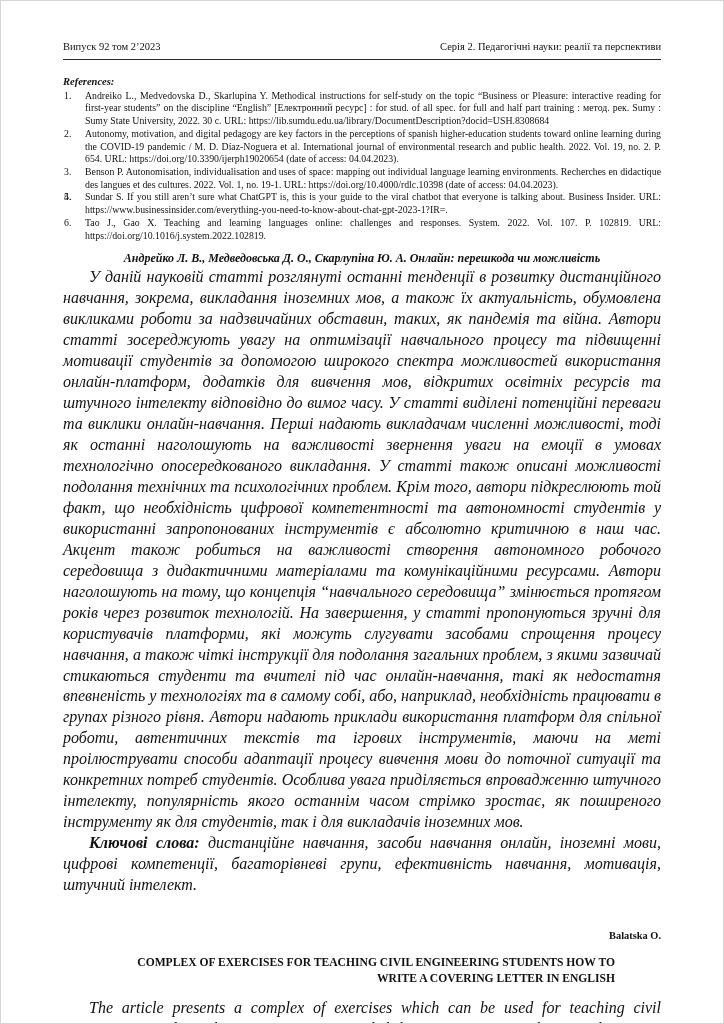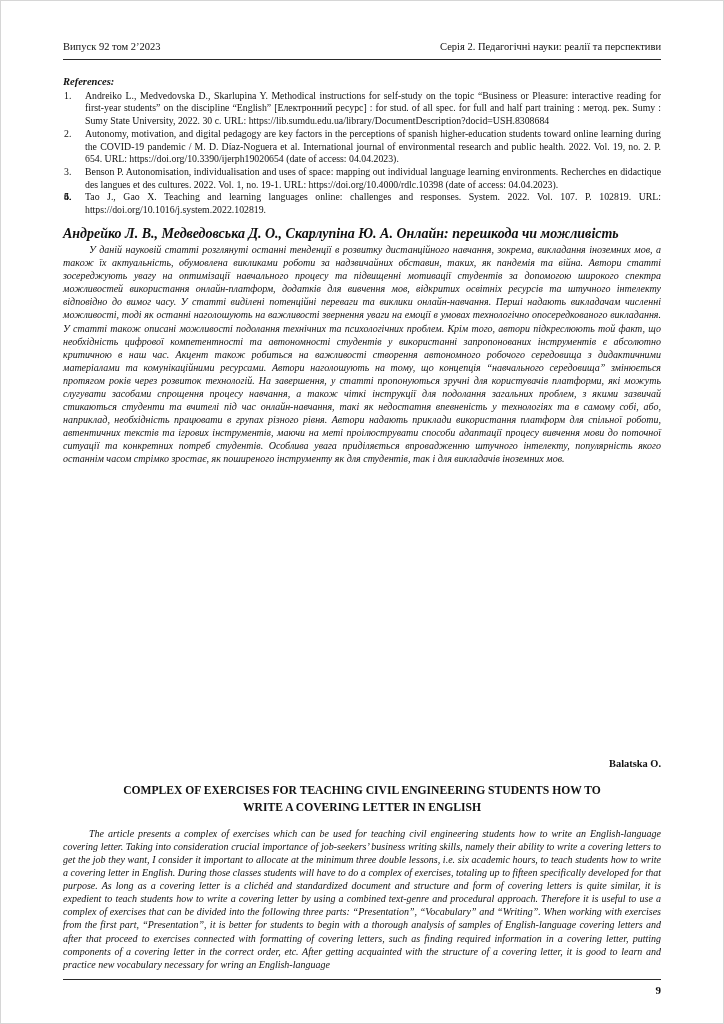--- a/index.html
+++ b/index.html
@@ -37,29 +37,29 @@
     margin: 0;
     padding: 0;
     font-size: 9.8px;
     line-height: 1.3;
   }
   .ref-item { position: relative; padding-left: 22px; text-align: justify; }
   .ref-num { position: absolute; left: 1px; }
 
   .authors-heading {
     margin: 9px 0 1px 0;
-    text-align: left;
+    text-align: center;
     font-weight: bold;
     font-style: italic;
-    font-size: 14px;
+    font-size: 12px;
   }
   .abstract-text, .keywords, .abstract-en {
     margin: 0;
     font-style: italic;
-    font-size: 10px;
+    font-size: 16px;
     line-height: 1.31;
     text-align: justify;
     text-indent: 26px;
   }
   .keywords b { font-weight: bold; }
 
   .mid-spacer { flex: 1 1 auto; min-height: 18px; }
 
   .udc-line, .doi-line {
     margin: 0 0 0 24px;
@@ -69,21 +69,21 @@
     line-height: 1.45;
   }
   .author-line {
     margin: 16px 0 0 0;
     text-align: right;
     font-weight: bold;
     font-size: 10.4px;
   }
   .en-title {
     margin: 14px 46px 11px 46px;
-    text-align: center;
+    text-align: right;
     font-weight: bold;
     font-size: 11.6px;
     line-height: 1.4;
   }
 
   .page-footer { margin-top: auto; }
   .footer-rule { border-top: 1.3px solid #2a2a2a; margin-top: 8px; }
   .page-number {
     text-align: right;
     font-weight: bold;
@@ -116,31 +116,34 @@
       </li>
       <li class="ref-item">
         <span class="ref-num">3.</span>
         <span class="ref-text">Benson P. Autonomisation, individualisation and uses of space: mapping out individual language learning environments. Recherches en didactique des langues et des cultures. 2022. Vol. 1, no. 19-1. URL: https://doi.org/10.4000/rdlc.10398 (date of access: 04.04.2023).</span>
       </li>
       <li class="ref-item">
         <span class="ref-num">4.</span>
       </li>
       <li class="ref-item">
         <span class="ref-num">5.</span>
+        <span class="ref-text">Sundar S. If you still aren’t sure what ChatGPT is, this is your guide to the viral chatbot that everyone is talking about. Business Insider. URL: https://www.businessinsider.com/everything-you-need-to-know-about-chat-gpt-2023-1?IR=.</span>
       </li>
       <li class="ref-item">
         <span class="ref-num">6.</span>
         <span class="ref-text">Tao J., Gao X. Teaching and learning languages online: challenges and responses. System. 2022. Vol. 107. P. 102819. URL: https://doi.org/10.1016/j.system.2022.102819.</span>
       </li>
     </ol>
   </section>
 
   <section>
     <p class="authors-heading">Андрейко Л. В., Медведовська Д. О., Скарлупіна Ю. А. Онлайн: перешкода чи можливість</p>
     <p class="abstract-text">У даній науковій статті розглянуті останні тенденції в розвитку дистанційного навчання, зокрема, викладання іноземних мов, а також їх актуальність, обумовлена викликами роботи за надзвичайних обставин, таких, як пандемія та війна. Автори статті зосереджують увагу на оптимізації навчального процесу та підвищенні мотивації студентів за допомогою широкого спектра можливостей використання онлайн-платформ, додатків для вивчення мов, відкритих освітніх ресурсів та штучного інтелекту відповідно до вимог часу. У статті виділені потенційні переваги та виклики онлайн-навчання. Перші надають викладачам численні можливості, тоді як останні наголошують на важливості звернення уваги на емоції в умовах технологічно опосередкованого викладання. У статті також описані можливості подолання технічних та психологічних проблем. Крім того, автори підкреслюють той факт, що необхідність цифрової компетентності та автономності студентів у використанні запропонованих інструментів є абсолютно критичною в наш час. Акцент також робиться на важливості створення автономного робочого середовища з дидактичними матеріалами та комунікаційними ресурсами. Автори наголошують на тому, що концепція “навчального середовища” змінюється протягом років через розвиток технологій. На завершення, у статті пропонуються зручні для користувачів платформи, які можуть слугувати засобами спрощення процесу навчання, а також чіткі інструкції для подолання загальних проблем, з якими зазвичай стикаються студенти та вчителі під час онлайн-навчання, такі як недостатня впевненість у технологіях та в самому собі, або, наприклад, необхідність працювати в групах різного рівня. Автори надають приклади використання платформ для спільної роботи, автентичних текстів та ігрових інструментів, маючи на меті проілюструвати способи адаптації процесу вивчення мови до поточної ситуації та конкретних потреб студентів. Особлива увага приділяється впровадженню штучного інтелекту, популярність якого останнім часом стрімко зростає, як поширеного інструменту як для студентів, так і для викладачів іноземних мов.</p>
+    <p class="keywords"><b>Ключові слова:</b>
+      <span>дистанційне навчання, засоби навчання онлайн, іноземні мови, цифрові компетенції, багаторівневі групи, ефективність навчання, мотивація, штучний інтелект.</span></p>
   </section>
 
   <div class="mid-spacer"></div>
 
   <section>
     <p class="author-line">Balatska O.</p>
     <h2 class="en-title">COMPLEX OF EXERCISES FOR TEACHING CIVIL ENGINEERING STUDENTS HOW TO WRITE A COVERING LETTER IN ENGLISH</h2>
     <p class="abstract-en">The article presents a complex of exercises which can be used for teaching civil engineering students how to write an English-language covering letter. Taking into consideration crucial importance of job-seekers’ business writing skills, namely their ability to write a covering letters to get the job they want, I consider it important to allocate at the minimum three double lessons, i.e. six academic hours, to teach students how to write a covering letter in English. During those classes students will have to do a complex of exercises, totaling up to fifteen specifically developed for that purpose. As long as a covering letter is a clichéd and standardized document and structure and form of covering letters is quite similar, it is expedient to teach students how to write a covering letter by using a combined text-genre and procedural approach. Therefore it is useful to use a complex of exercises that can be divided into the following three parts: “Presentation”, “Vocabulary” and “Writing”. When working with exercises from the first part, “Presentation”, it is better for students to begin with a thorough analysis of samples of English-language covering letters and after that proceed to exercises connected with formatting of covering letters, such as finding required information in a covering letter, putting components of a covering letter in the correct order, etc. After getting acquainted with the structure of a covering letter, it is good to learn and practice new vocabulary necessary for wring an English-language</p>
   </section>
 

